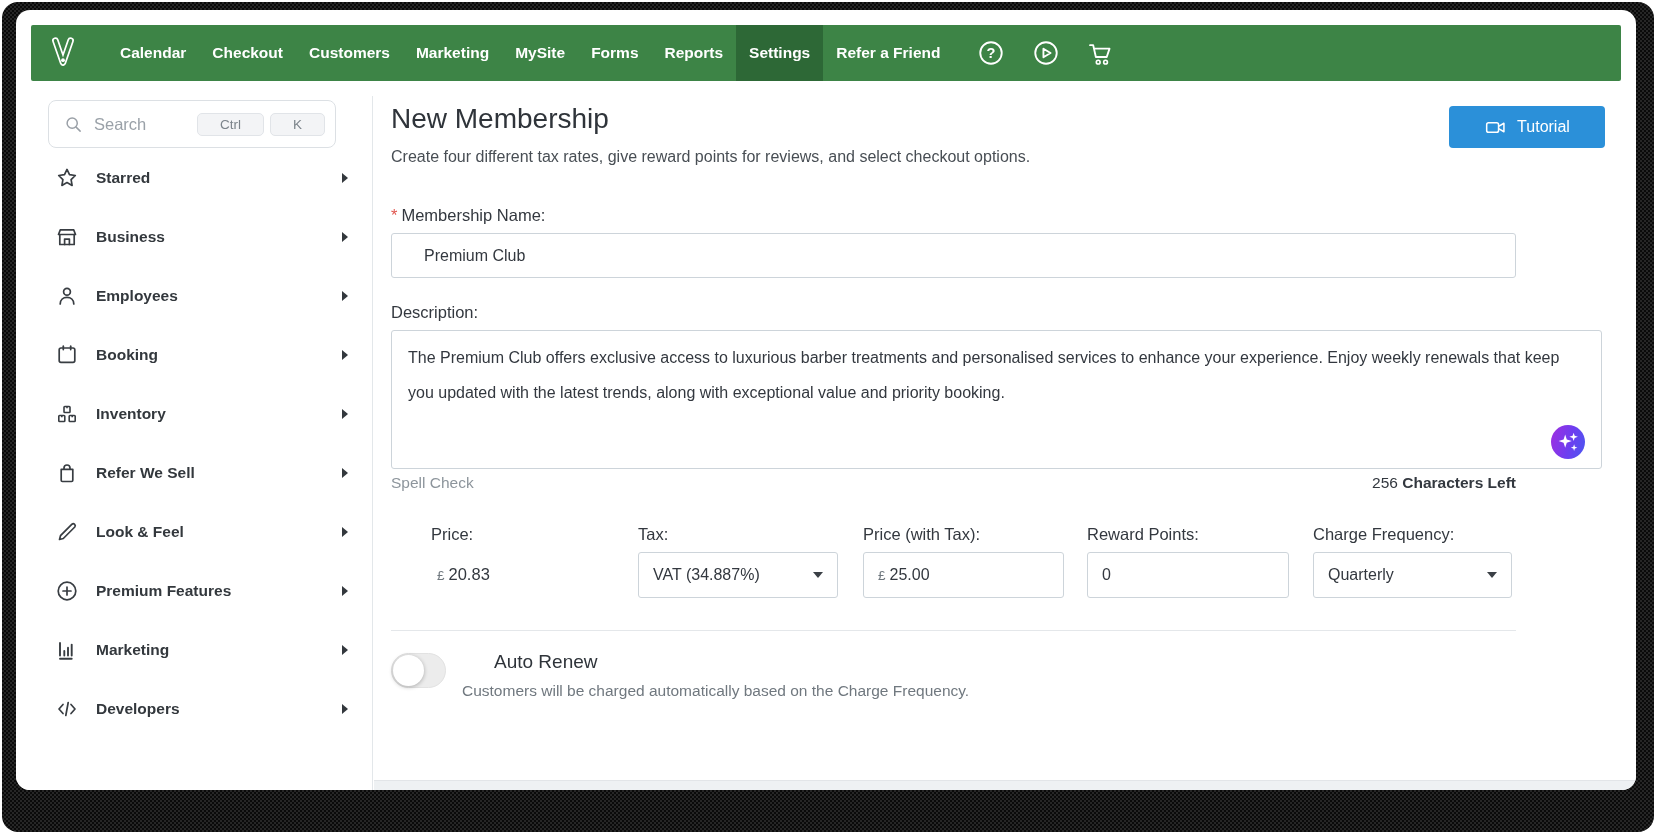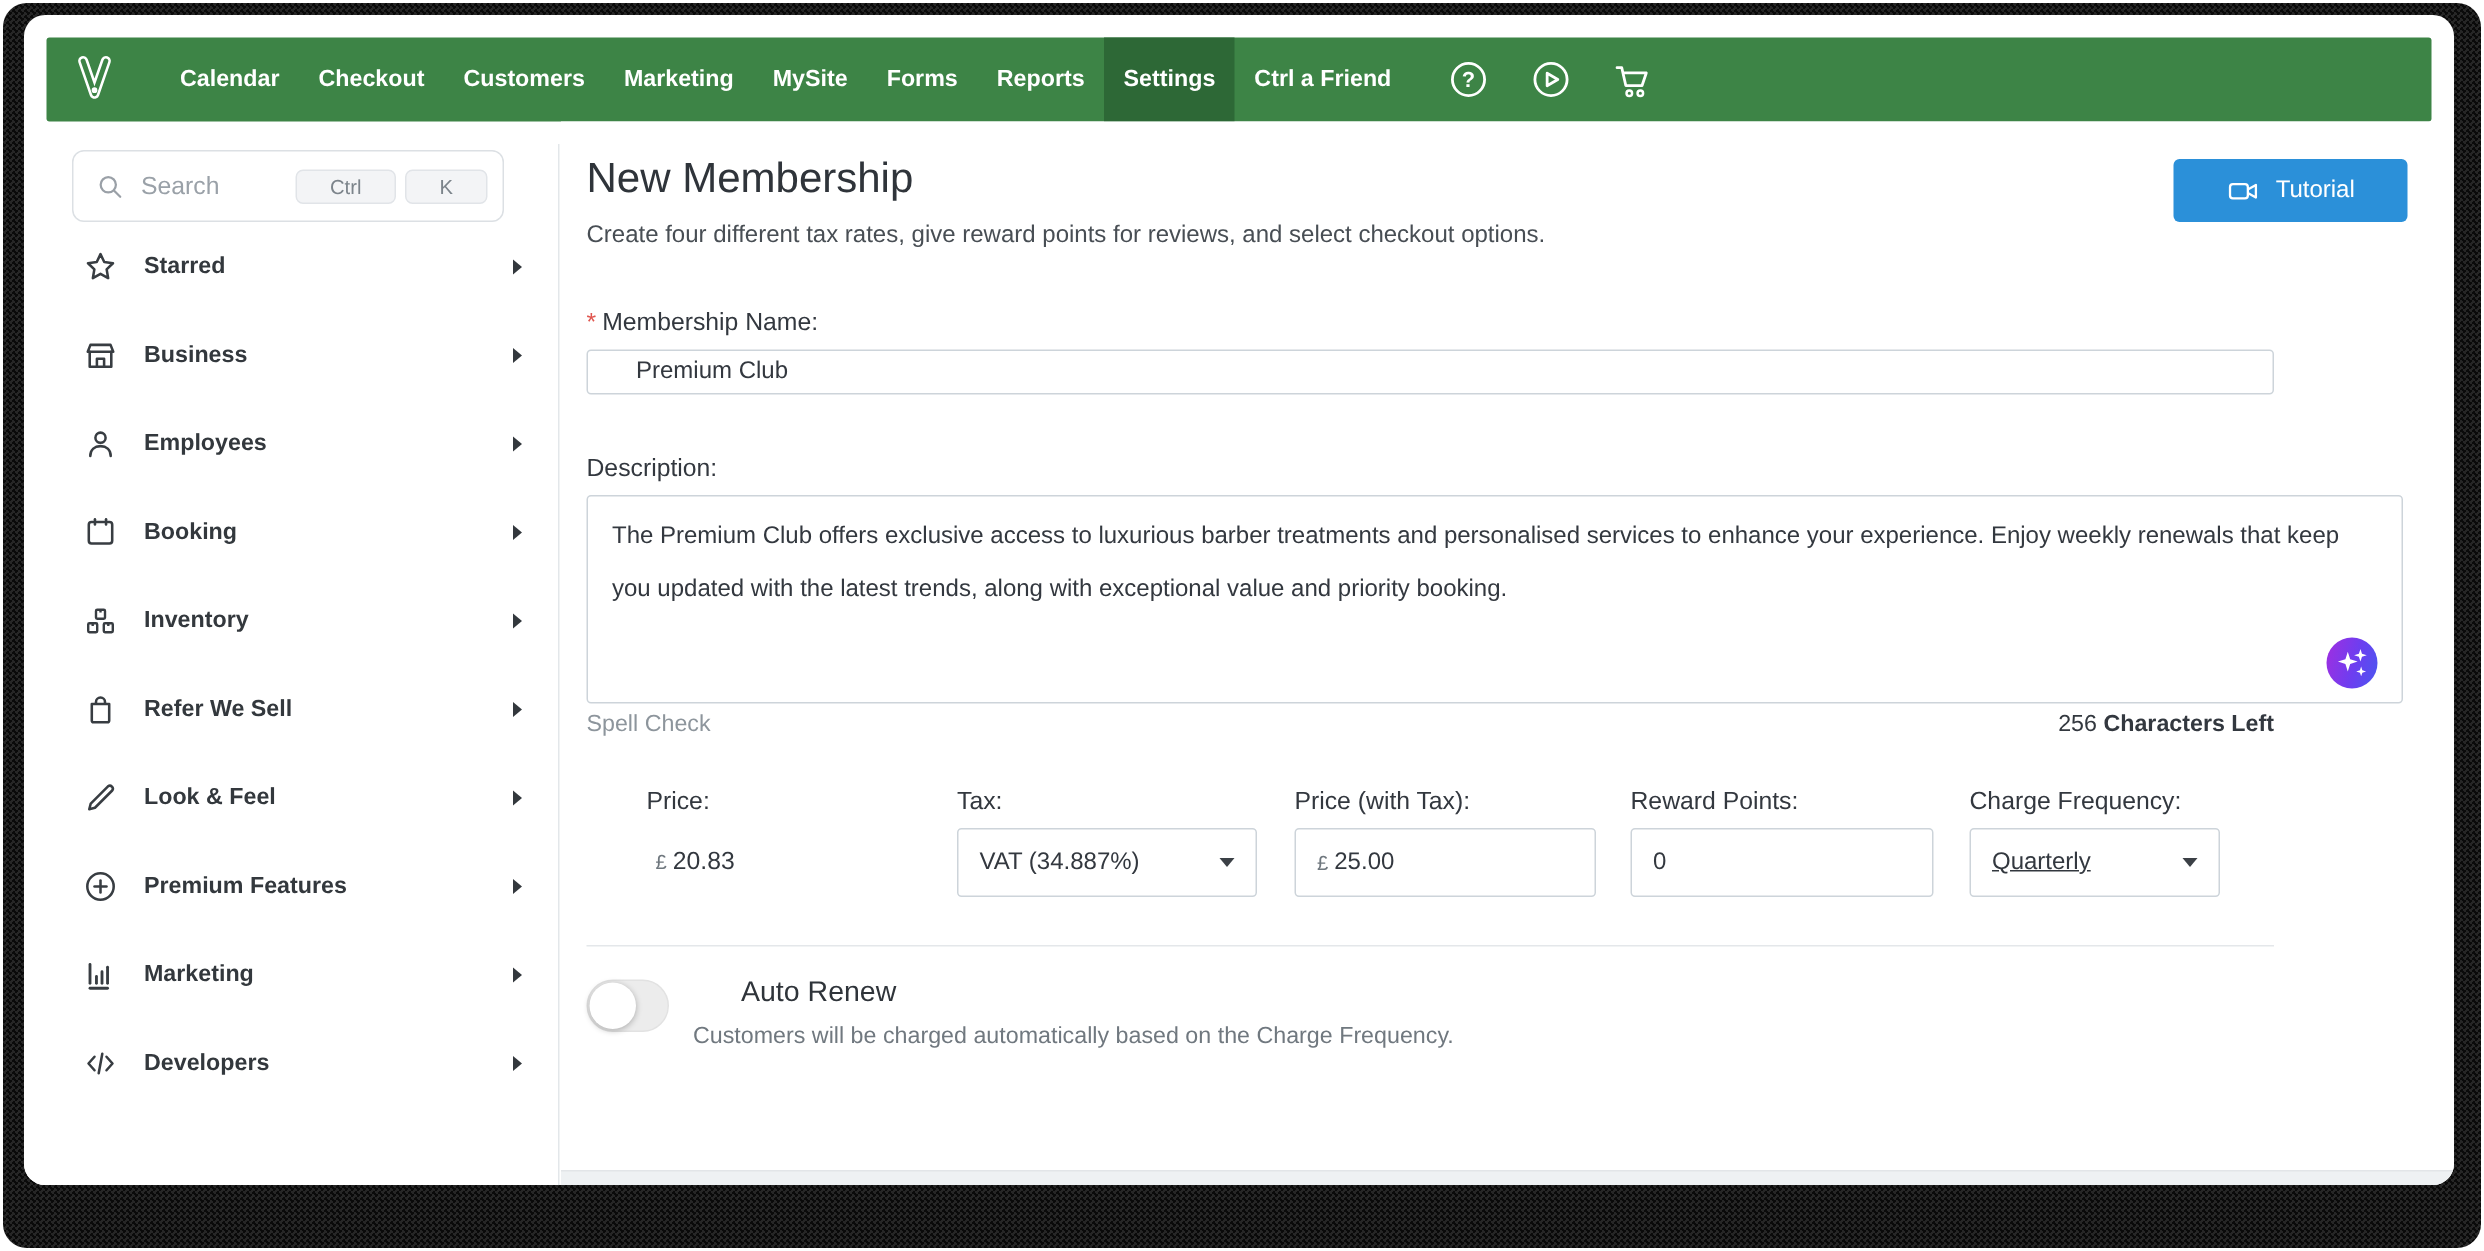--- a/index.html
+++ b/index.html
@@ -115,21 +115,21 @@
         </svg>
       </div>
       <a class="nav-item">Calendar</a>
       <a class="nav-item">Checkout</a>
       <a class="nav-item">Customers</a>
       <a class="nav-item">Marketing</a>
       <a class="nav-item">MySite</a>
       <a class="nav-item">Forms</a>
       <a class="nav-item">Reports</a>
       <a class="nav-item active">Settings</a>
-      <a class="nav-item">Ctrl a Friend</a>
+      <a class="nav-item">Refer a Friend</a>
       <div class="nav-icons">
         <span class="nav-icon">
           <svg width="28" height="28" viewBox="0 0 24 24">
             <circle cx="12" cy="12" r="9.2" fill="none" stroke="#fff" stroke-width="1.6"></circle>
             <text x="12" y="16.3" text-anchor="middle" font-size="12.5" font-weight="bold" fill="#fff" font-family="Liberation Sans, sans-serif">?</text>
           </svg>
         </span>
         <span class="nav-icon">
           <svg width="28" height="28" viewBox="0 0 24 24">
             <circle cx="12" cy="12" r="9.2" fill="none" stroke="#fff" stroke-width="1.6"></circle>
@@ -282,21 +282,21 @@
               <rect x="2.8" y="7" width="12.4" height="10" rx="2"></rect>
               <path d="M15.2 10.8 L20.8 7.6 V16.4 L15.2 13.2"></path>
             </svg>
         </span>
         <span>Tutorial</span>
       </button>
 
       <div class="field-label" style="left:17px; top:125px;">
         <span class="req">*</span><span>Membership Name:</span>
       </div>
-      <input class="text-input" style="left: 17px; top: 152px; width: 1125px; height: 30px; padding-left: 32px;" value="Premium Club">
+      <input class="text-input" style="left: 17px; top: 152px; width: 1125px; height: 45px; padding-left: 32px;" value="Premium Club">
 
       <div class="field-label" style="left:17px; top:222px;">Description:</div>
       <div class="desc-wrap">
         <textarea class="desc-area" style="">The Premium Club offers exclusive access to luxurious barber treatments and personalised services to enhance your experience. Enjoy weekly renewals that keep you updated with the latest trends, along with exceptional value and priority booking.</textarea>
         <button class="ai-btn">
           <svg width="30" height="30" viewBox="0 0 32 32" fill="#fff">
             <path d="M13 8 l1.7 5.3 L20 15 l-5.3 1.7 L13 22 l-1.7 -5.3 L6 15 l5.3 -1.7 Z"></path>
             <path d="M22 6 l1.1 3.4 3.4 1.1 -3.4 1.1 -1.1 3.4 -1.1 -3.4 -3.4 -1.1 3.4 -1.1 Z"></path>
             <path d="M22.5 18.5 l.85 2.65 2.65 .85 -2.65 .85 -.85 2.65 -.85 -2.65 -2.65 -.85 2.65 -.85 Z"></path>
           </svg>
@@ -324,21 +324,21 @@
         <span class="cur">£</span>
         <input value="25.00" style="">
       </div>
 
       <div class="field-label" style="left:713px; top:444px;">Reward Points:</div>
       <div class="inputbox" style="left:713px; width:202px;">
         <input value="0" style="">
       </div>
 
       <div class="field-label" style="left:939px; top:444px;">Charge Frequency:</div>
-      <div class="selectbox" style="left:939px; width:167px;text-decoration:underline;">
+      <div class="selectbox" style="left:939px; width:199px;">
         <span>Quarterly</span>
         <span class="caret"></span>
       </div>
 
       <div class="divider"></div>
 
       <div class="toggle">
         <span class="knob"></span>
       </div>
       <div class="ar-label">Auto Renew</div>

